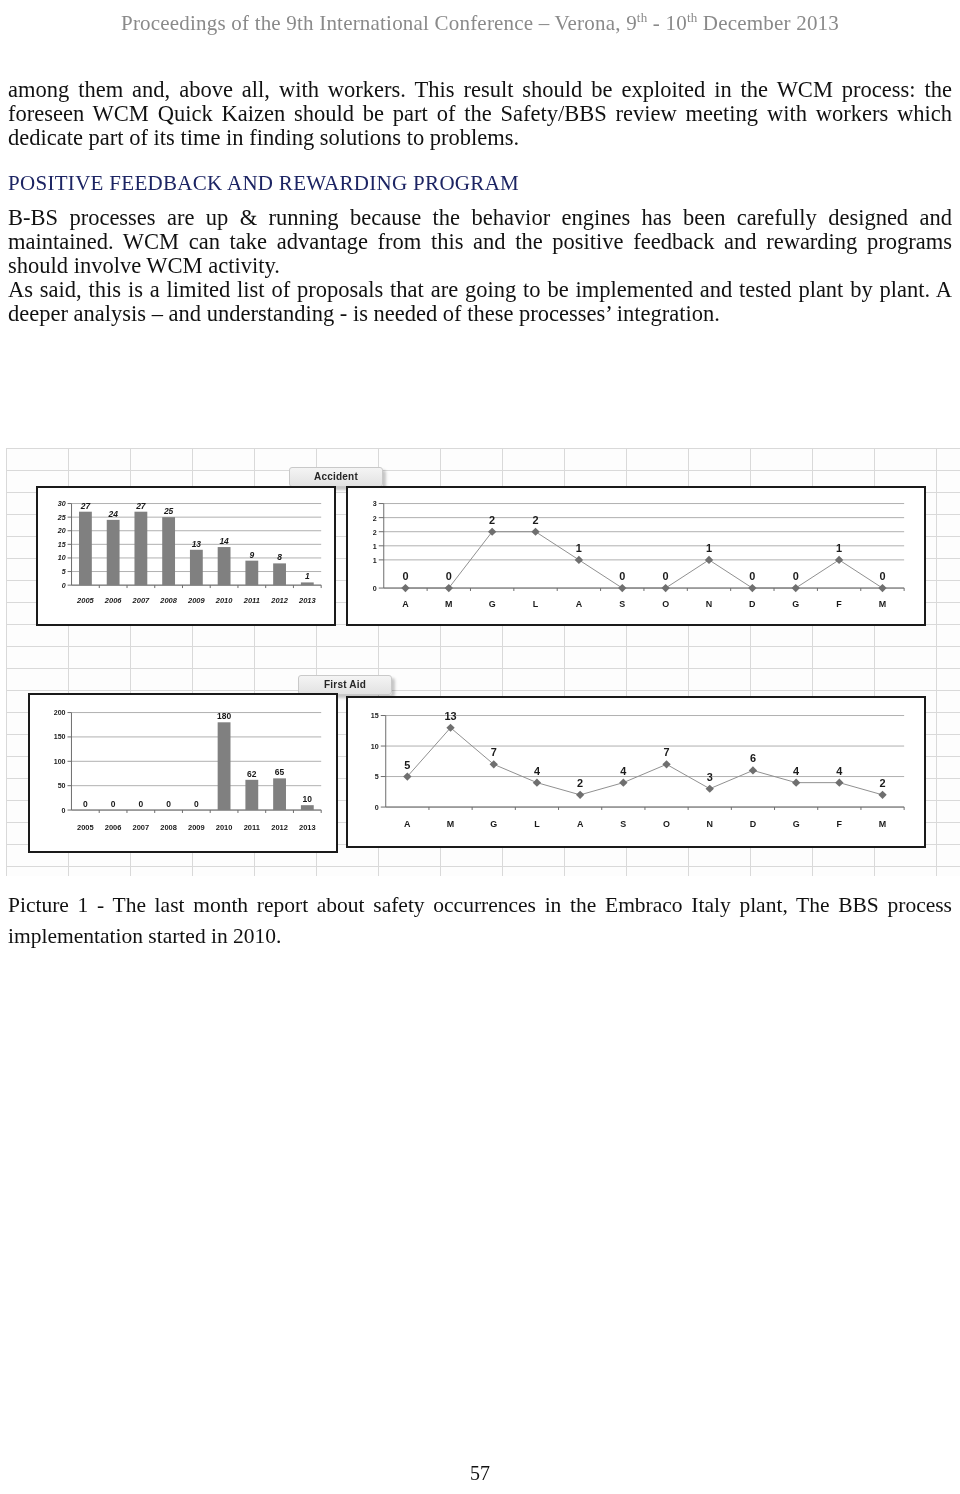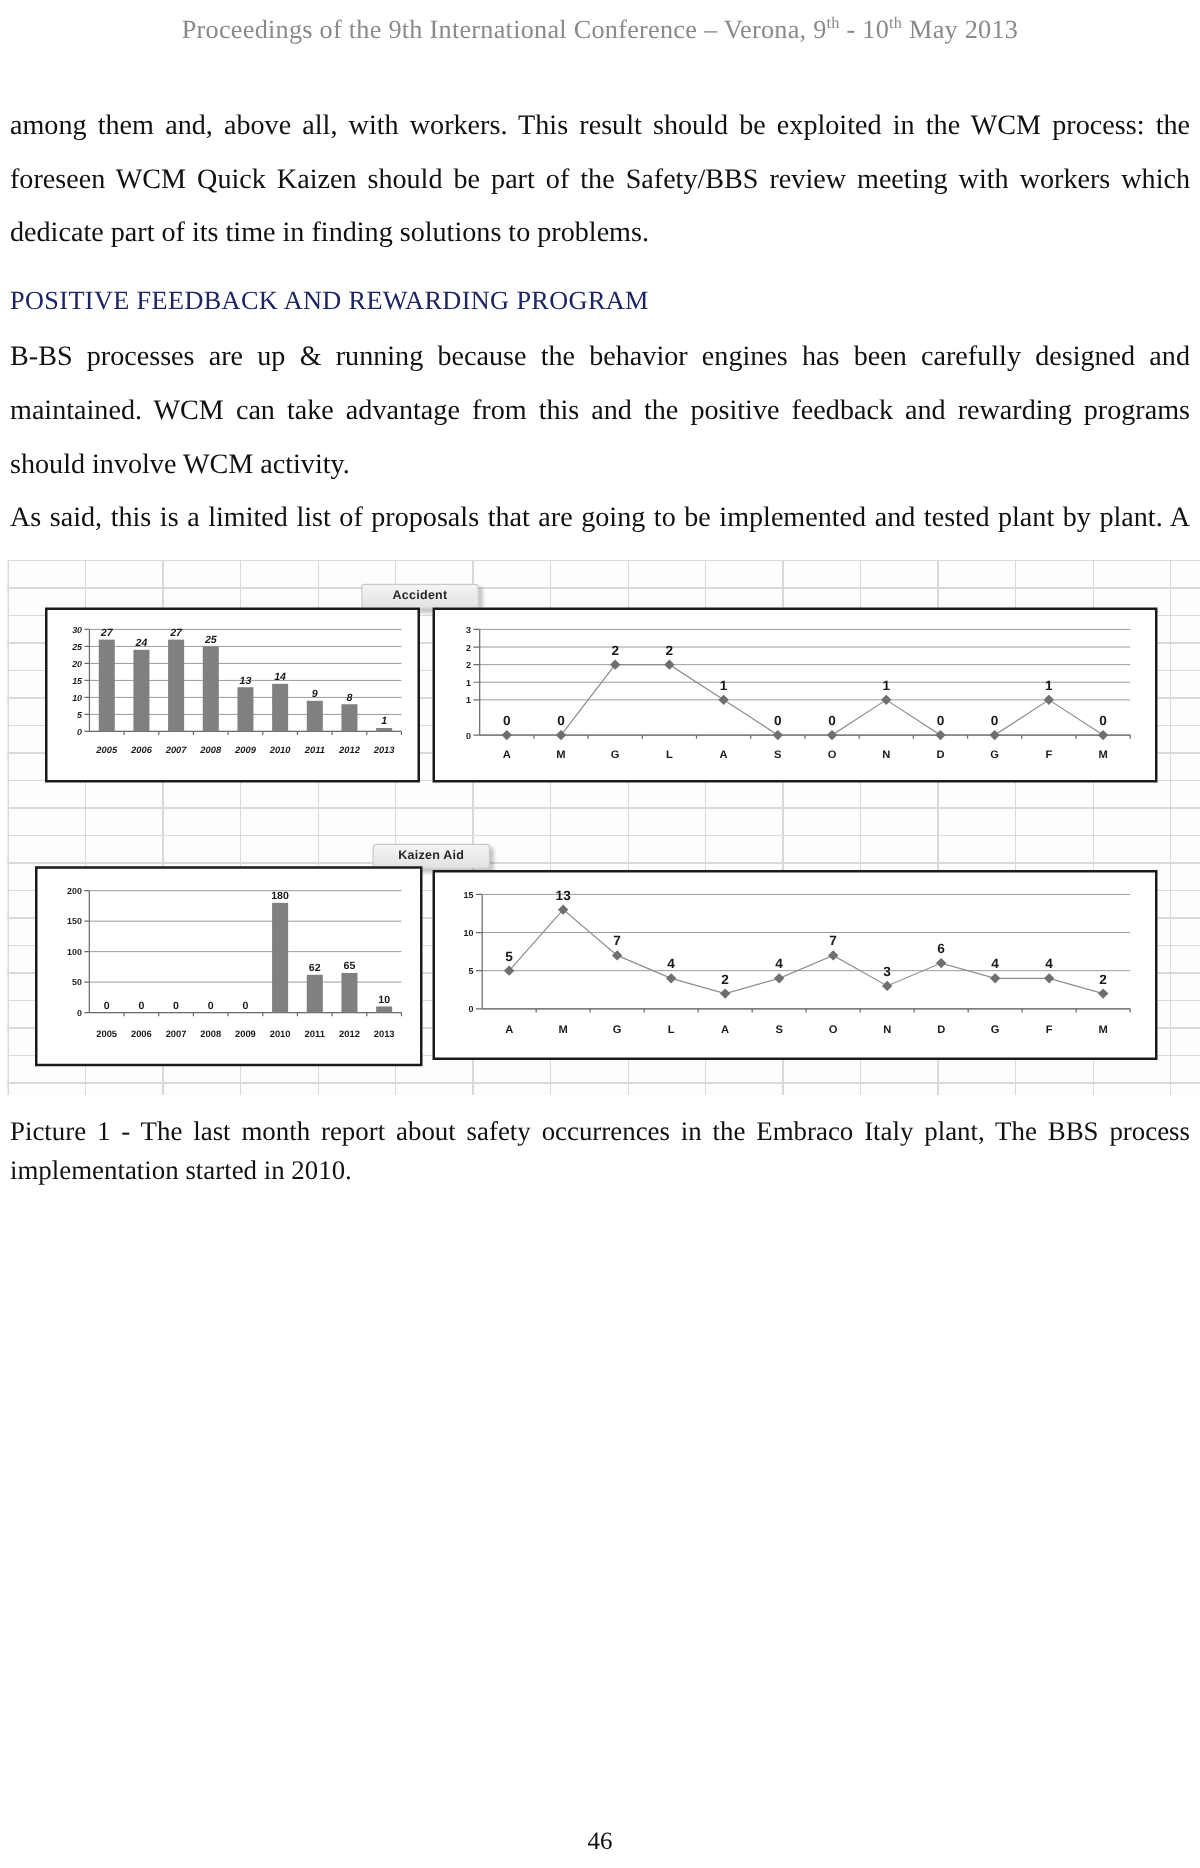--- a/index.html
+++ b/index.html
@@ -34,21 +34,21 @@
   
   .content {
     position: absolute;
     top: 78px;
     left: 8px;
     width: 944px;
   }
   p.body {
     margin: 0 0 0 0;
     font-size: 22.5px;
-    line-height: 43px;
+    line-height: 24px;
     text-align: justify;
     text-justify: inter-word;
     color: #111;
   }
 
   h2.section-heading {
     margin: 20px 0 10px 0;
     font-size: 21px;
     font-weight: normal;
     font-variant: small-caps;
@@ -139,35 +139,35 @@
     width: 960px;
     text-align: center;
     font-size: 20px;
     color: #111;
   }
 </style>
 </head>
 <body>
 
 <div class="page-header">
-  <span>Proceedings of the 9th International Conference – Verona, 9</span><sup>th</sup><span> - 10</span><sup>th</sup><span> May 2013</span>
+  <span>Proceedings of the 9th International Conference – Verona, 9</span><sup>th</sup><span> - 10</span><sup>th</sup><span> December 2013</span>
 </div>
 
 <div class="content">
   <p class="body">among them and, above all, with workers. This result should be exploited in the WCM process: the foreseen WCM Quick Kaizen should be part of the Safety/BBS review meeting with workers which dedicate part of its time in finding solutions to problems.</p>
   <h2 class="section-heading">POSITIVE FEEDBACK AND REWARDING PROGRAM</h2>
   <p class="body">B-BS processes are up &amp; running because the behavior engines has been carefully designed and maintained. WCM can take advantage from this and the positive feedback and rewarding programs should involve WCM activity.</p>
   <p class="body">As said, this is a limited list of proposals that are going to be implemented and tested plant by plant. A deeper analysis – and understanding - is needed of these processes’ integration.</p>
 </div>
 
 <div class="figure">
 
   <div class="chart-tab" id="tab-accident">Accident</div>
 
-  <div class="chart-tab" id="tab-firstaid">Kaizen Aid</div>
+  <div class="chart-tab" id="tab-firstaid">First Aid</div>
 
   <div class="chart-box" id="box-accident-bar">
     <svg class="plot" viewBox="0 0 300 140" preserveAspectRatio="none">
       <g id="g-accident-bar">
           <line x1="34" y1="16" x2="287" y2="16" class="gridline"></line>
           <line x1="30" y1="16" x2="34" y2="16" class="axisline"></line>
           <text x="28" y="18.6" text-anchor="end" class="axis-lbl">30</text>
           <line x1="34" y1="30" x2="287" y2="30" class="gridline"></line>
           <line x1="30" y1="30" x2="34" y2="30" class="axisline"></line>
           <text x="28" y="32.6" text-anchor="end" class="axis-lbl">25</text>
@@ -427,13 +427,13 @@
           <text x="538.25" y="132" text-anchor="middle" class="cat-lbl-lg">M</text>
         </g>
     </svg>
   </div>
 </div>
 
 <div class="caption">
   <b>Picture 1</b><span> - The last month report about safety occurrences in the Embraco Italy plant, The BBS process implementation started in 2010.</span>
 </div>
 
-<div class="page-number">46</div>
+<div class="page-number">57</div>
 
 </body></html>

